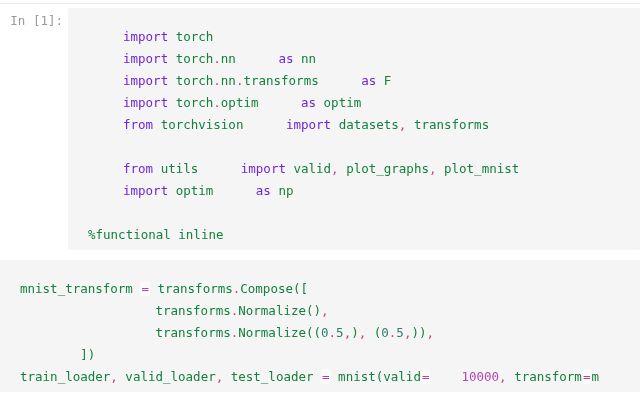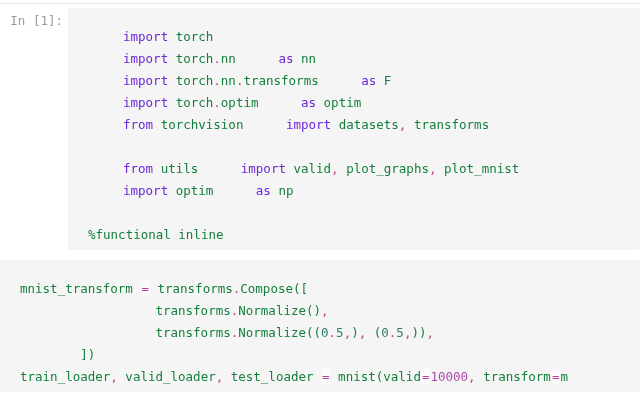--- a/index.html
+++ b/index.html
@@ -46,21 +46,21 @@
     font-family: "DejaVu Sans Mono", monospace;
     font-size: 12.5px;
     line-height: 22px;
     color: #3a3a3a;
     white-space: pre;
     overflow: hidden;
   }
   .tok-kw  { color: #6d28d9; margin-left: 35px; }
   .tok-pu  { color: #c34785; }
   .tok-eq  { color: #b8439a; background: #fafafa; border-radius: 2px; padding: 0 1px; }
-  .tok-int { color: #b148ae; }
+  .tok-int { color: #b148ae; margin-left: 31px; }
   .tok-flo { color: #2f7e6d; }
   .tok-tx  { color: #15803d; }
 </style>
 </head>
 <body>
 
 <div class="top-line"></div>
 
 <main class="notebook">
     <div class="cell-row">

